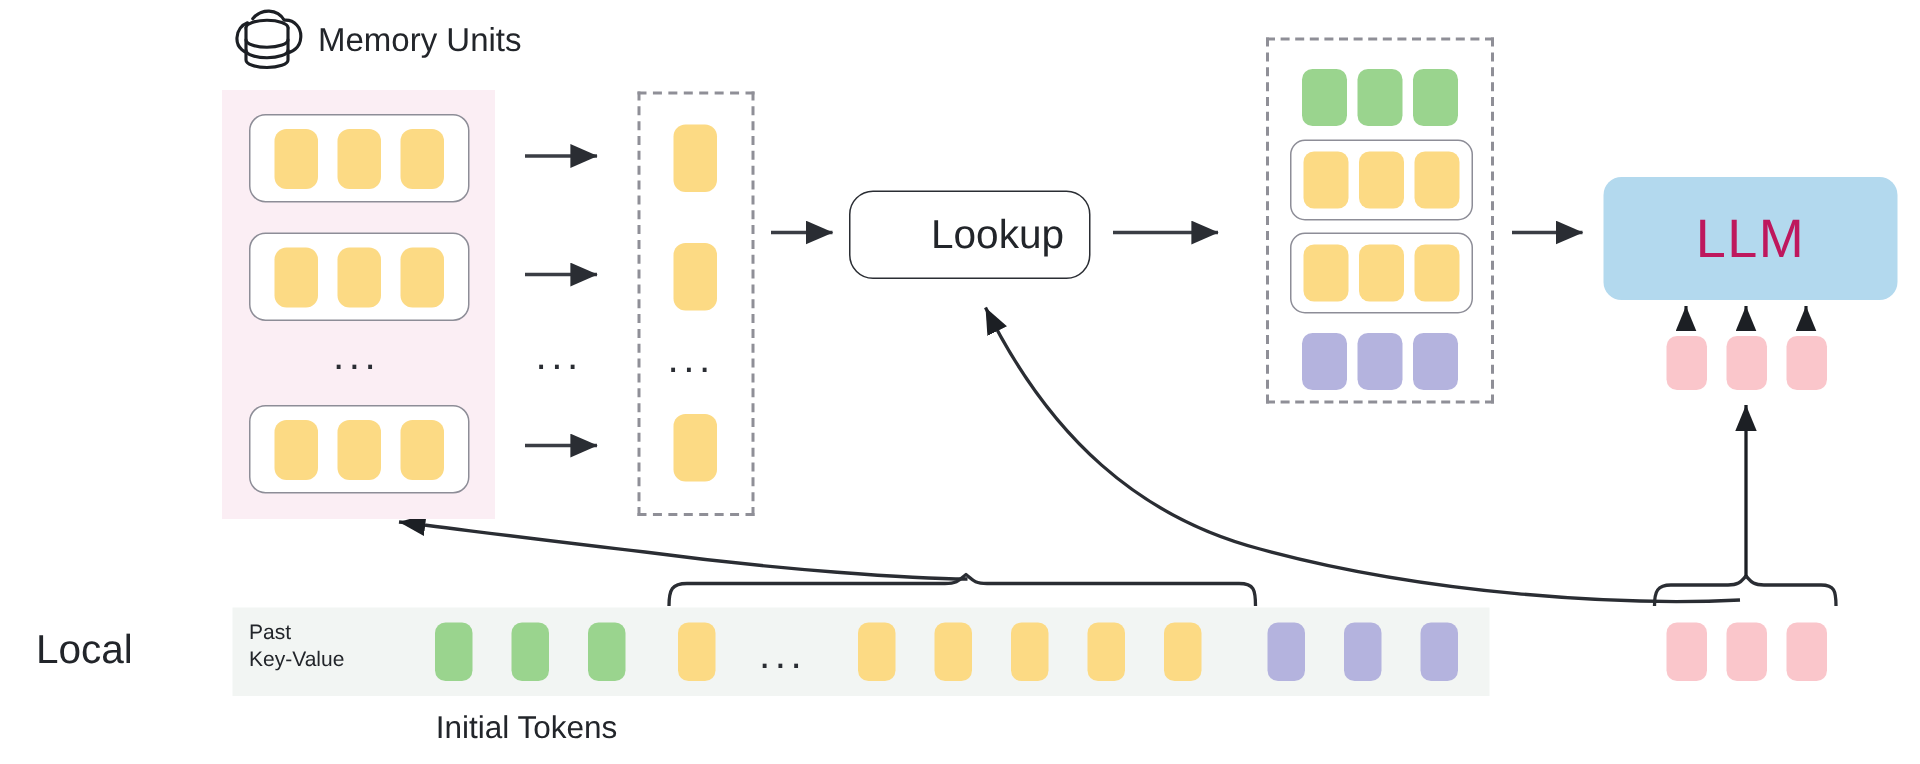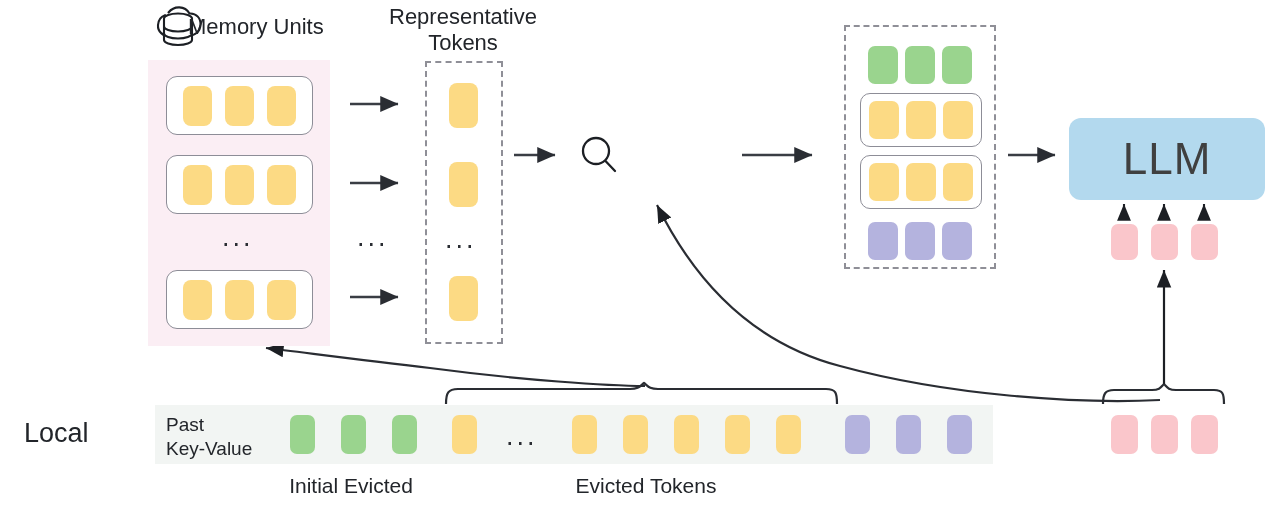--- a/index.html
+++ b/index.html
@@ -39,26 +39,26 @@
 
   
   #kvBox{left:844px;top:25px;width:148px;height:240px;border:2px dashed #8f8f97;}
   .kv-row{position:absolute;left:14px;width:120px;height:48px;display:flex;align-items:center;justify-content:center;gap:7px;}
   .kv-row.boxed{border:1.3px solid #8d8d97;border-radius:10px;background:#fff;}
   .kv-tok{width:30px;height:38px;border-radius:7px;}
 
   
   #llmBox{left:1069px;top:118px;width:196px;height:82px;background:#b3d9ee;border-radius:12px;
           display:flex;align-items:center;justify-content:center;}
-  #llmBox span{font-size:44px;color:#404040;letter-spacing:1px;}
+  #llmBox span{font-size:36px;color:#be185d;letter-spacing:1px;}
 
   
   #inputStrip{left:155px;top:405px;width:838px;height:59px;background:#f2f5f3;}
   .in-tok{position:absolute;width:25px;height:39px;border-radius:7px;top:415px;}
-  #pkvLabel{left:166px;top:413px;font-size:19px;line-height:1.25;}
+  #pkvLabel{left:166px;top:413px;font-size:14px;line-height:1.25;}
 
   .grp-label{position:absolute;font-size:21px;text-align:center;white-space:nowrap;}
 
   
   .cur-tok{position:absolute;width:27px;height:39px;border-radius:7px;background:#fac6cb;top:415px;}
   .llm-in-tok{position:absolute;width:27px;height:36px;border-radius:7px;background:#fac6cb;top:224px;}
 
   svg.overlay{position:absolute;left:0;top:0;width:1280px;height:509px;pointer-events:none;}
 </style>
 </head>
@@ -117,24 +117,22 @@
 
     <line x1="1164" y1="384" x2="1164" y2="270" stroke="#1c1f24" stroke-width="2.2" marker-end="url(#arrowThin)"></line>
 
     <g stroke="#1c1f24" stroke-width="2.1" marker-end="url(#arrowThin)">
       <line x1="1124" y1="220" x2="1124" y2="204"></line>
       <line x1="1164" y1="220" x2="1164" y2="204"></line>
       <line x1="1204" y1="220" x2="1204" y2="204"></line>
     </g>
   </svg>
 
-  <div class="lbl heading" style="left:188px;top:14px;text-align:right;">Memory Units</div>
-
-  <div class="lbl heading" style="left:378px;top:4px;width:170px;">Representative
-Tokens</div>
+  <div class="lbl heading" style="left:212px;top:14px;text-align:right;">Memory Units</div>
+
 
 
 
   <div class="lbl row-label" style="left:24px;top:417px;">Local</div>
 
   <div class="abs" id="pinkPanel"></div>
 
   <div class="mem-unit" style="left:166px;top:76px;width:145px;height:57px;">
     <div class="mu-tok"></div>
     <div class="mu-tok"></div>
@@ -157,20 +155,24 @@
 
   <div class="dots" style="left:357px;top:224px;">...</div>
 
   <div class="abs" id="repBox">
     <div class="rep-tok" style="top:20px;"></div>
     <div class="rep-tok" style="top:99px;"></div>
     <div class="dots" style="left:18px;top:163px;">...</div>
     <div class="rep-tok" style="top:213px;"></div>
   </div>
 
+  <div class="abs" id="lookupBox">
+    <span style="width:30px;"></span>
+    <span class="lk-text">Lookup</span>
+  </div>
 
   <div class="abs" id="kvBox">
     <div class="kv-row" style="top:14px;">
       <div class="kv-tok tok-g"></div>
       <div class="kv-tok tok-g"></div>
       <div class="kv-tok tok-g"></div>
     </div>
     <div class="kv-row boxed" style="top:66px;height:52px;">
       <div class="kv-tok tok-y"></div>
       <div class="kv-tok tok-y"></div>
@@ -214,16 +216,15 @@
   <div class="in-tok tok-y" style="left:776px;"></div>
 
   <div class="in-tok tok-p" style="left:845px;"></div>
   <div class="in-tok tok-p" style="left:896px;"></div>
   <div class="in-tok tok-p" style="left:947px;"></div>
 
   <div class="cur-tok" style="left:1111px;"></div>
   <div class="cur-tok" style="left:1151px;"></div>
   <div class="cur-tok" style="left:1191px;"></div>
 
-  <div class="grp-label" style="left:283px;top:474px;width:136px;">Initial Evicted</div>
-  <div class="grp-label" style="left:572px;top:474px;width:148px;">Evicted Tokens</div>
+  <div class="grp-label" style="left:283px;top:474px;width:136px;">Initial Tokens</div>
 
 </div>
 
 </body></html>

